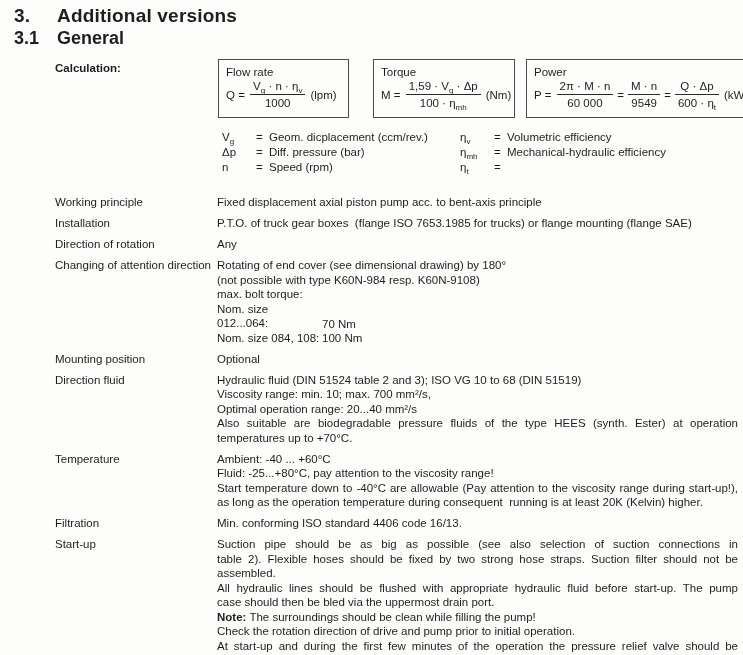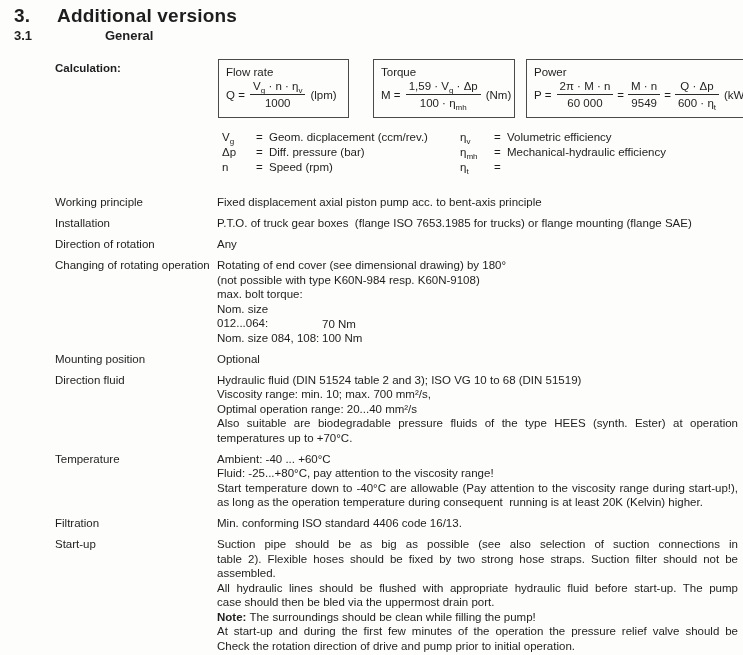--- a/index.html
+++ b/index.html
@@ -4,21 +4,21 @@
 <style>
   html,body { margin:0; padding:0; background:#ffffff; }
   .page {
     position:relative; width:743px; height:655px; overflow:hidden;
     background:#fdfdfc; color:#1e1e1e;
     font-family:"Liberation Sans", sans-serif; font-size:11.5px;
   }
   
   .h1 { position:absolute; left:14px; top:5px; display:flex; font-weight:bold; font-size:19px; letter-spacing:.2px; }
   .h1 .num { width:43px; }
-  .h2 { position:absolute; left:14px; top:28px; display:flex; font-weight:bold; font-size:13px;gap:48px; }
+  .h2 { position:absolute; left:14px; top:28px; display:flex; font-weight:bold; font-size:18px; }
   .h2 .num { width:43px; }
   
   .calc-label { position:absolute; left:55px; top:62px; font-weight:bold; }
   .boxes { position:absolute; left:218px; top:59px; display:flex; }
   .fbox { border:1px solid #4a4a4a; height:59px; box-sizing:border-box; padding:5px 7px 0 7px; background:#fdfdfc; }
   .fbox-flow   { width:131px; margin-right:24px; }
   .fbox-torque { width:142px; margin-right:11px; }
   .fbox-power  { width:230px; }
   .fbox-label  { line-height:14px; }
   .frow { display:flex; align-items:center; margin-top:1px; }
@@ -159,21 +159,21 @@
           <div class="sline">P.T.O. of truck gear boxes  (flange ISO 7653.1985 for trucks) or flange mounting (flange SAE)</div>
         </div>
       </div>
       <div class="srow">
         <div class="slabel">Direction of rotation</div>
         <div class="scontent">
           <div class="sline">Any</div>
         </div>
       </div>
       <div class="srow">
-        <div class="slabel">Changing of rotating operation</div>
+        <div class="slabel">Changing of attention direction</div>
         <div class="scontent">
           <div class="sline">Rotating of end cover (see dimensional drawing) by 180°</div>
           <div class="sline">(not possible with type K60N-984 resp. K60N-9108)</div>
           <div class="sline">max. bolt torque:</div>
           <div class="sline pair"><span class="pre">Nom. size 012...064:</span><span>70 Nm</span></div>
           <div class="sline pair"><span class="pre">Nom. size 084, 108:</span><span>100 Nm</span></div>
         </div>
       </div>
       <div class="srow">
         <div class="slabel">Mounting position</div>
@@ -208,20 +208,20 @@
       </div>
       <div class="srow">
         <div class="slabel">Start-up</div>
         <div class="scontent">
           <div class="sline jline">Suction pipe should be as big as possible (see also selection of suction connections in</div>
           <div class="sline jline">table 2). Flexible hoses should be fixed by two strong hose straps. Suction filter should not be</div>
           <div class="sline">assembled.</div>
           <div class="sline jline">All hydraulic lines should be flushed with appropriate hydraulic fluid before start-up. The pump</div>
           <div class="sline">case should then be bled via the uppermost drain port.</div>
           <div class="sline"><b>Note:</b> The surroundings should be clean while filling the pump!</div>
+          <div class="sline">Check the rotation direction of drive and pump prior to initial operation.</div>
           <div class="sline jline">At start-up and during the first few minutes of the operation the pressure relief valve should be</div>
-          <div class="sline">Check the rotation direction of drive and pump prior to initial operation.</div>
           <div class="sline">set to  50 bar (700 psi) or less.</div>
         </div>
       </div>
     </div>
 
 </div>
 
 </body></html>

